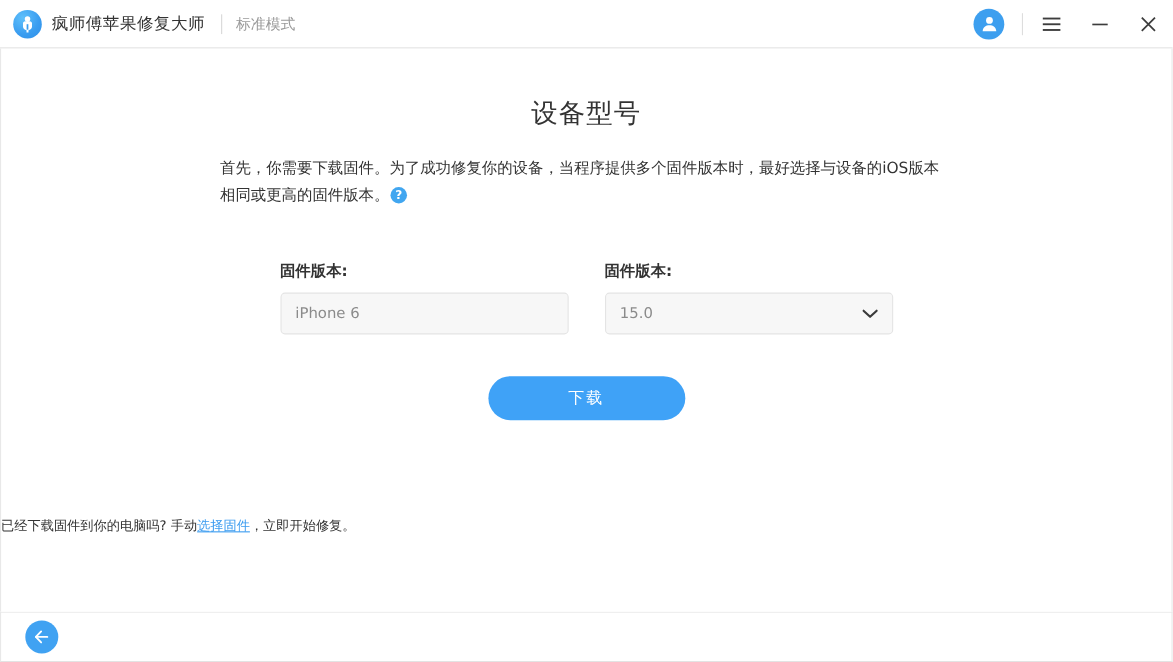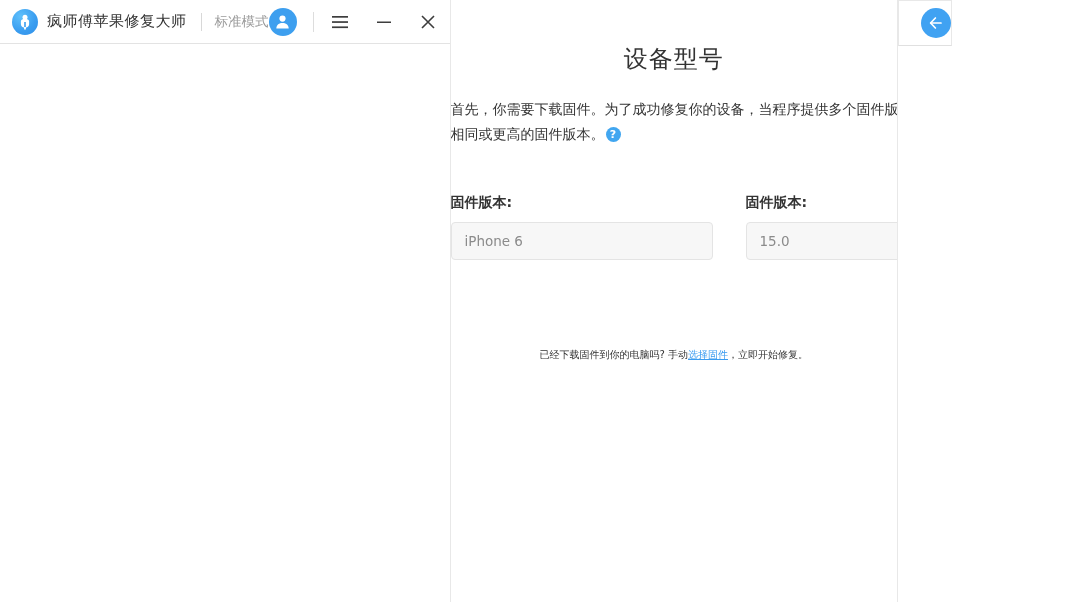--- a/index.html
+++ b/index.html
@@ -9,26 +9,26 @@
   }
   body {
     width: 1066px;
     height: 602px;
     font-family: "DejaVu Sans", "Liberation Sans", sans-serif;
     overflow: hidden;
     -webkit-font-smoothing: antialiased;
   }
   .app-window {
     position: relative;
-    width: 952px;
+    width: 1066px;
     height: 602px;
     background: #ffffff;
     box-sizing: border-box;
     display: flex;
-    flex-direction: row;
+    flex-direction: column;
   }
 
   
   .titlebar {
     height: 44px;
     min-height: 44px;
     background: #ffffff;
     display: flex;
     align-items: center;
     padding: 0 0 0 12px;
@@ -199,23 +199,23 @@
     color: #ffffff;
     font-size: 14.5px;
     border: none;
     padding: 0;
     letter-spacing: 2px;
     cursor: default;
     font-family: inherit;
   }
 
   .manual-line {
-    text-align: center;
+    text-align: left;
     padding-top: 88px;
-    font-size: 10px;
+    font-size: 12px;
     color: #333333;
   }
   .manual-link {
     color: #3b9cf0;
     text-decoration: underline;
     cursor: default;
   }
 
   
   .footer {
@@ -318,20 +318,23 @@
           <span class="chevron">
             <svg width="14" height="9" viewBox="0 0 14 9" aria-hidden="true">
               <path d="M1 1.5 L7 7 L13 1.5" stroke="#3a3a3a" stroke-width="2" fill="none" stroke-linecap="round" stroke-linejoin="round"></path>
             </svg>
           </span>
         </div>
       </div>
 
     </div>
 
+    <div class="download-wrap">
+      <button class="download-btn">下载</button>
+    </div>
 
     <div class="manual-line">
       <span>已经下载固件到你的电脑吗? 手动</span><span class="manual-link">选择固件</span><span>，立即开始修复。</span>
     </div>
 
   </div>
 
   <div class="footer">
     <button class="back-btn">
       <span>

